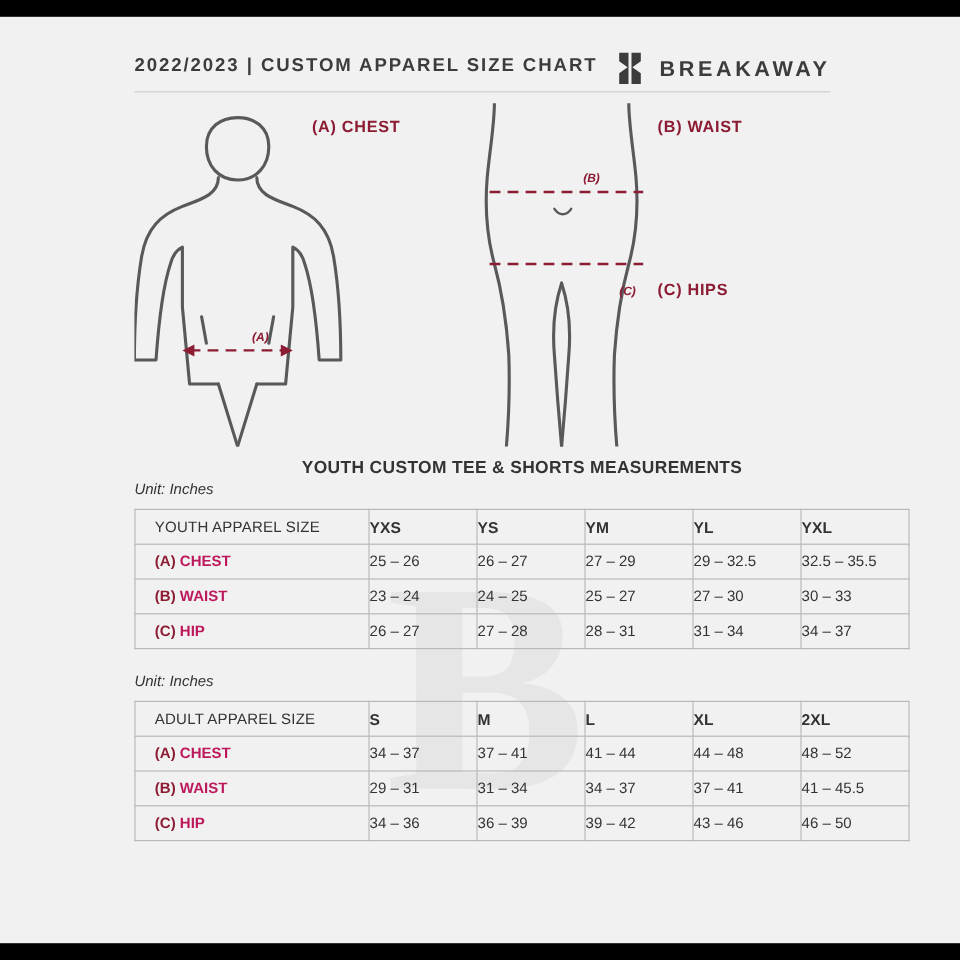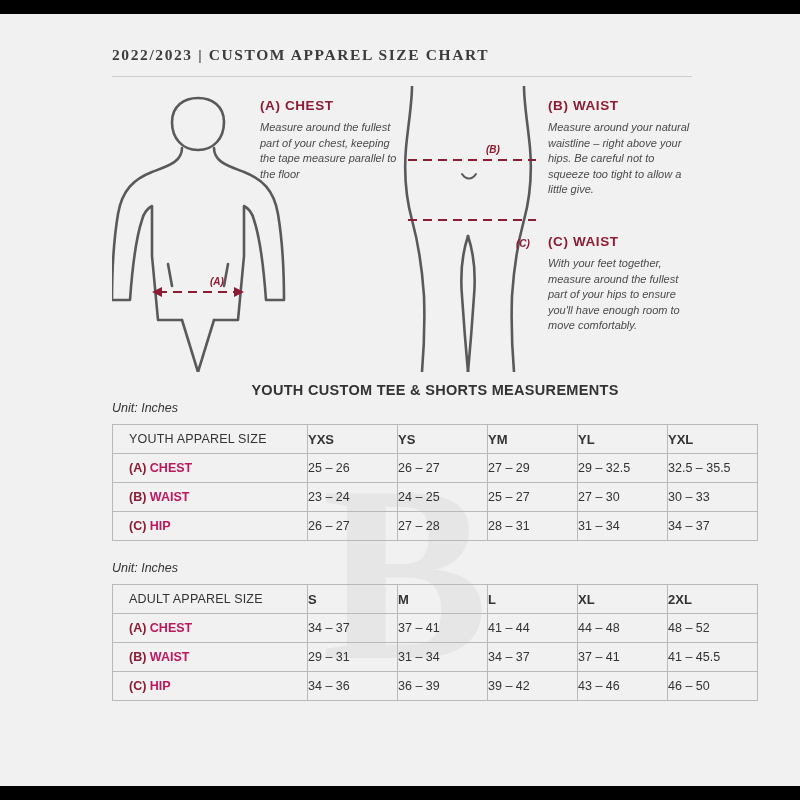--- a/index.html
+++ b/index.html
@@ -38,21 +38,20 @@
   }
   .content {
     position: relative;
     z-index: 2;
   }
   
   .header {
     position: absolute;
     left: 0; right: 0; top: 0;
     height: 62px;
-    font-family: Liberation Serif, serif;
   }
   .header-title {
     position: absolute;
     left: 112px;
     top: 32px;
     font-size: 15.5px;
     font-weight: bold;
     letter-spacing: 1.6px;
     color: #3c3c3c;
   }
@@ -181,20 +180,29 @@
 <body>
 
 <div class="page">
 
   <div class="watermark">B</div>
 
   <div class="content">
 
     <div class="header">
       <div class="header-title">2022/2023  |  CUSTOM APPAREL SIZE CHART</div>
+      <div class="brand">
+        <span class="brand-logo">
+          <svg width="26" height="30" viewBox="0 0 26 30">
+            <path d="M4 2 L22 2 L22 9 L15 14 L22 19 L22 28 L4 28 L4 19 L11 14 L4 9 Z" fill="#3c3c3c"></path>
+            <path d="M13 0 L13 30" stroke="#f1f1f1" stroke-width="2.5"></path>
+          </svg>
+        </span>
+        <span class="brand-name">BREAKAWAY</span>
+      </div>
       <div class="header-rule"></div>
     </div>
 
     <div class="illus">
 
       <svg width="576" height="286" viewBox="0 0 576 286" style="position:absolute;left:0;top:0;">
 
         <g fill="none" stroke="#58595b" stroke-width="2.6" stroke-linejoin="round" stroke-linecap="round">
 
           <path d="M60 36 C60 20 72 12 86 12 C100 12 112 20 112 36 C112 52 102 64 86 64 C70 64 60 52 60 36 Z"></path>
@@ -248,29 +256,26 @@
 
         <line x1="296" y1="134" x2="424" y2="134" stroke="#8c1c33" stroke-width="2" stroke-dasharray="9 6"></line>
       </svg>
 
       <span class="seg-label" style="left:98px;top:190px;">(A)</span>
       <span class="seg-label" style="left:374px;top:58px;">(B)</span>
       <span class="seg-label" style="left:404px;top:152px;">(C)</span>
 
       <div class="callout" id="chest-callout">
         <div class="callout-title">(A) CHEST</div>
-        <div class="callout-body">Measure around the fullest part of your chest, keeping the tape measure parallel to the floor</div>
       </div>
       <div class="callout" id="waist-callout">
         <div class="callout-title">(B) WAIST</div>
-        <div class="callout-body">Measure around your natural waistline – right above your hips. Be careful not to squeeze too tight to allow a little give.</div>
       </div>
       <div class="callout" id="hips-callout">
-        <div class="callout-title">(C) WAIST</div>
-        <div class="callout-body">With your feet together, measure around the fullest part of your hips to ensure you'll have enough room to move comfortably.</div>
+        <div class="callout-title">(C) HIPS</div>
       </div>
     </div>
 
     <div class="section" id="youth-section">
       <div class="tbl-title">YOUTH CUSTOM TEE &amp; SHORTS MEASUREMENTS</div>
       <div class="tbl-sub">Unit: Inches</div>
       <table>
         <thead>
           <tr>
             <th>YOUTH APPAREL SIZE</th>

